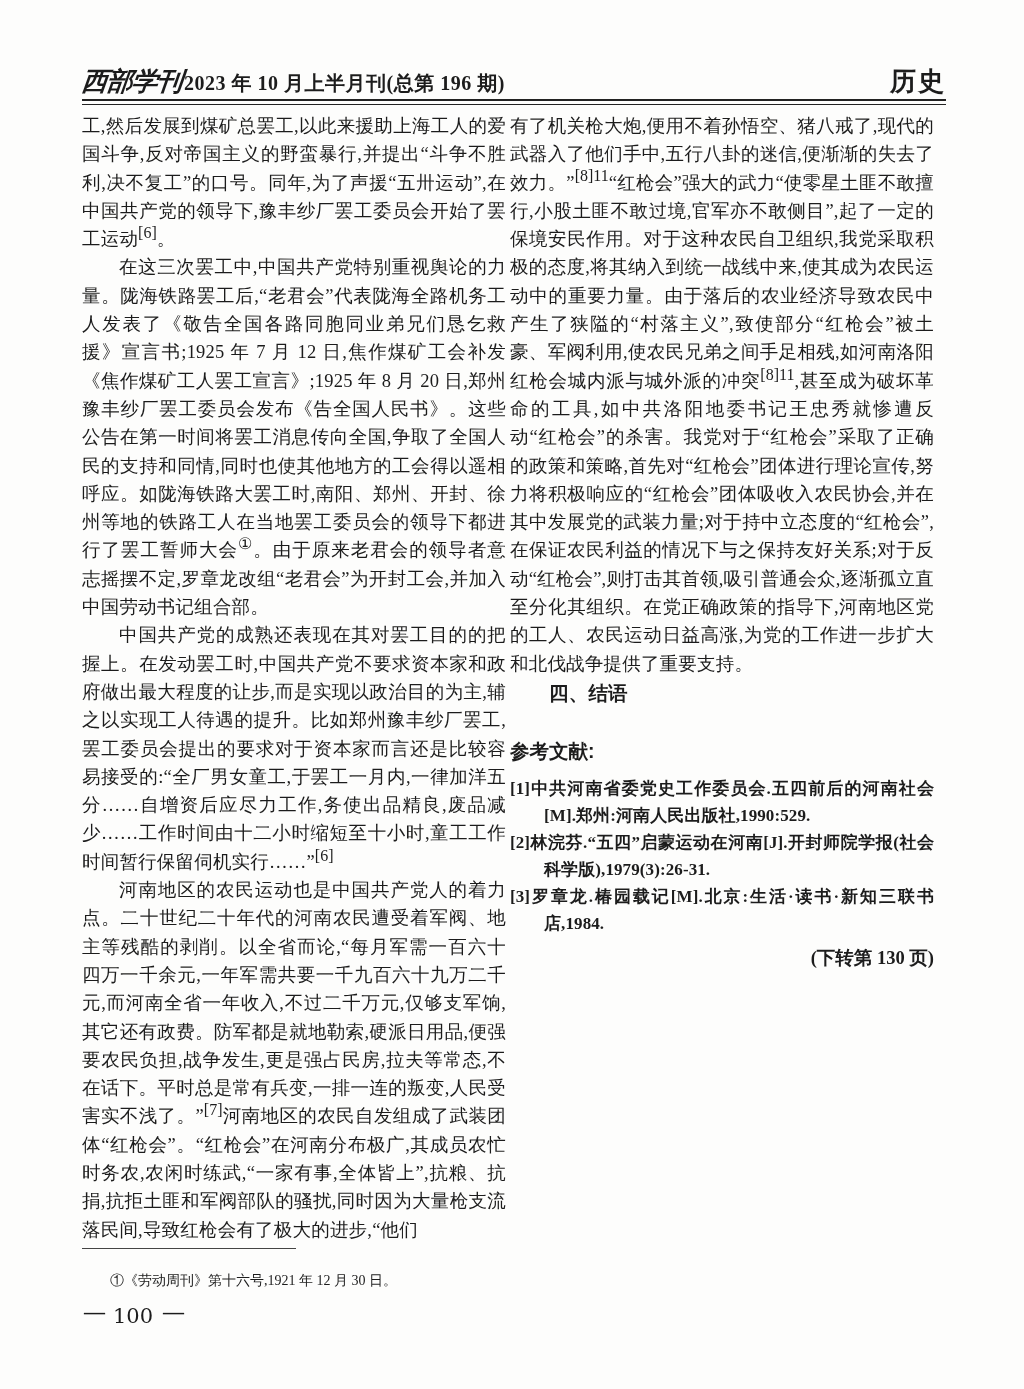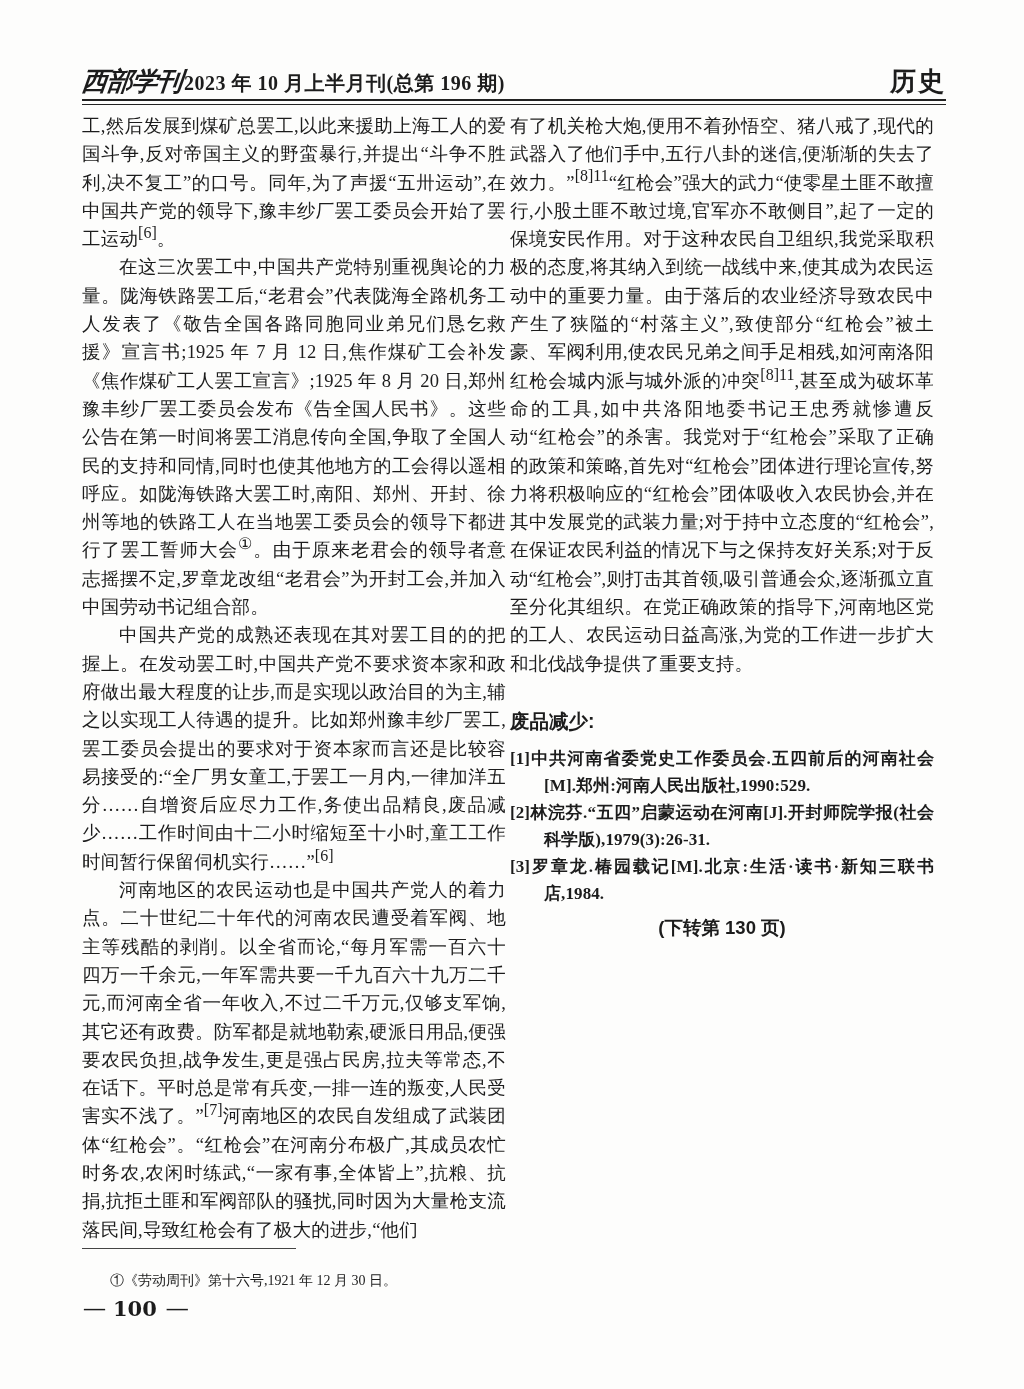--- a/index.html
+++ b/index.html
@@ -45,37 +45,37 @@
   
   .refs-heading {
     font-family:"Liberation Sans", sans-serif;
     font-weight:bold; font-size:19.5px; margin:30px 0 10px 0;
   }
   .ref-item {
     margin:0; font-size:17px; line-height:27px; text-align:justify;
     padding-left:2em; text-indent:-2em; letter-spacing:0.1px;font-weight:bold;
   }
   .continuation {
-    font-family:Liberation Sans, sans-serif;
-    font-weight:bold; font-size:18.5px; text-align:center; margin-top:8px;
+    font-family:Liberation Serif, serif;
+    font-weight:bold; font-size:18.5px; text-align:right; margin-top:8px;
   }
   
   .footnote-rule {
     position:absolute; left:82px; top:1248px; width:214px;
     border-top:1.5px solid #444;
   }
   .footnote {
     position:absolute; left:82px; top:1268px; width:430px;
     font-size:14px; line-height:26px; text-indent:2em;
   }
   .page-number {
     position:absolute; left:84px; top:1296px;
     font-size:21px; display:flex; align-items:center; gap:10px;
   }
-  .page-number .num { font-weight:bold; font-family:"DejaVu Serif", serif; }
+  .page-number .num { font-weight:normal; font-family:"DejaVu Serif", serif;margin-top:8px; }
   .page-number .dash { font-weight:bold; letter-spacing:-2px; }
 </style>
 </head>
 <body>
 
 <div class="page">
 
   <div class="header">
     <span class="logo">西部学刊</span>
     <span class="issue">2023 年 10 月上半月刊(总第 196 期)</span>
@@ -86,22 +86,23 @@
   <div class="columns">
     <div class="col">
         <p class="para"><span>工,然后发展到煤矿总罢工,以此来援助上海工人的爱国斗争,反对帝国主义的野蛮暴行,并提出“斗争不胜利,决不复工”的口号。同年,为了声援“五卅运动”,在中国共产党的领导下,豫丰纱厂罢工委员会开始了罢工运动</span><sup class="supref">[6]</sup><span>。</span></p>
         <p class="para indent"><span>在这三次罢工中,中国共产党特别重视舆论的力量。陇海铁路罢工后,“老君会”代表陇海全路机务工人发表了《敬告全国各路同胞同业弟兄们恳乞救援》宣言书;1925 年 7 月 12 日,焦作煤矿工会补发《焦作煤矿工人罢工宣言》;1925 年 8 月 20 日,郑州豫丰纱厂罢工委员会发布《告全国人民书》。这些公告在第一时间将罢工消息传向全国,争取了全国人民的支持和同情,同时也使其他地方的工会得以遥相呼应。如陇海铁路大罢工时,南阳、郑州、开封、徐州等地的铁路工人在当地罢工委员会的领导下都进行了罢工誓师大会</span><sup class="supref">①</sup><span>。由于原来老君会的领导者意志摇摆不定,罗章龙改组“老君会”为开封工会,并加入中国劳动书记组合部。</span></p>
         <p class="para indent"><span>中国共产党的成熟还表现在其对罢工目的的把握上。在发动罢工时,中国共产党不要求资本家和政府做出最大程度的让步,而是实现以政治目的为主,辅之以实现工人待遇的提升。比如郑州豫丰纱厂罢工,罢工委员会提出的要求对于资本家而言还是比较容易接受的:“全厂男女童工,于罢工一月内,一律加洋五分……自增资后应尽力工作,务使出品精良,废品减少……工作时间由十二小时缩短至十小时,童工工作时间暂行保留伺机实行……”</span><sup class="supref">[6]</sup></p>
         <p class="para indent"><span>河南地区的农民运动也是中国共产党人的着力点。二十世纪二十年代的河南农民遭受着军阀、地主等残酷的剥削。以全省而论,“每月军需一百六十四万一千余元,一年军需共要一千九百六十九万二千元,而河南全省一年收入,不过二千万元,仅够支军饷,其它还有政费。防军都是就地勒索,硬派日用品,便强要农民负担,战争发生,更是强占民房,拉夫等常态,不在话下。平时总是常有兵变,一排一连的叛变,人民受害实不浅了。”</span><sup class="supref">[7]</sup><span>河南地区的农民自发组成了武装团体“红枪会”。“红枪会”在河南分布极广,其成员农忙时务农,农闲时练武,“一家有事,全体皆上”,抗粮、抗捐,抗拒土匪和军阀部队的骚扰,同时因为大量枪支流落民间,导致红枪会有了极大的进步,“他们</span></p>
       </div>
     <div class="col">
       <div>
           <p class="para"><span>有了机关枪大炮,便用不着孙悟空、猪八戒了,现代的武器入了他们手中,五行八卦的迷信,便渐渐的失去了效力。”</span><sup class="supref">[8]11</sup><span>“红枪会”强大的武力“使零星土匪不敢擅行,小股土匪不敢过境,官军亦不敢侧目”,起了一定的保境安民作用。对于这种农民自卫组织,我党采取积极的态度,将其纳入到统一战线中来,使其成为农民运动中的重要力量。由于落后的农业经济导致农民中产生了狭隘的“村落主义”,致使部分“红枪会”被土豪、军阀利用,使农民兄弟之间手足相残,如河南洛阳红枪会城内派与城外派的冲突</span><sup class="supref">[8]11</sup><span>,甚至成为破坏革命的工具,如中共洛阳地委书记王忠秀就惨遭反动“红枪会”的杀害。我党对于“红枪会”采取了正确的政策和策略,首先对“红枪会”团体进行理论宣传,努力将积极响应的“红枪会”团体吸收入农民协会,并在其中发展党的武装力量;对于持中立态度的“红枪会”,在保证农民利益的情况下与之保持友好关系;对于反动“红枪会”,则打击其首领,吸引普通会众,逐渐孤立直至分化其组织。在党正确政策的指导下,河南地区党的工人、农民运动日益高涨,为党的工作进一步扩大和北伐战争提供了重要支持。</span></p>
+          <p class="para heading"><span>四、结语</span></p>
         </div>
-      <div class="refs-heading">废品减少:</div>
+      <div class="refs-heading">参考文献:</div>
       <div>
           <p class="ref-item">[1]中共河南省委党史工作委员会.五四前后的河南社会[M].郑州:河南人民出版社,1990:529.</p>
           <p class="ref-item">[2]林浣芬.“五四”启蒙运动在河南[J].开封师院学报(社会科学版),1979(3):26-31.</p>
           <p class="ref-item">[3]罗章龙.椿园载记[M].北京:生活·读书·新知三联书店,1984.</p>
         </div>
       <div class="continuation">(下转第 130 页)</div>
     </div>
   </div>
 
   <div class="footnote-rule"></div>

